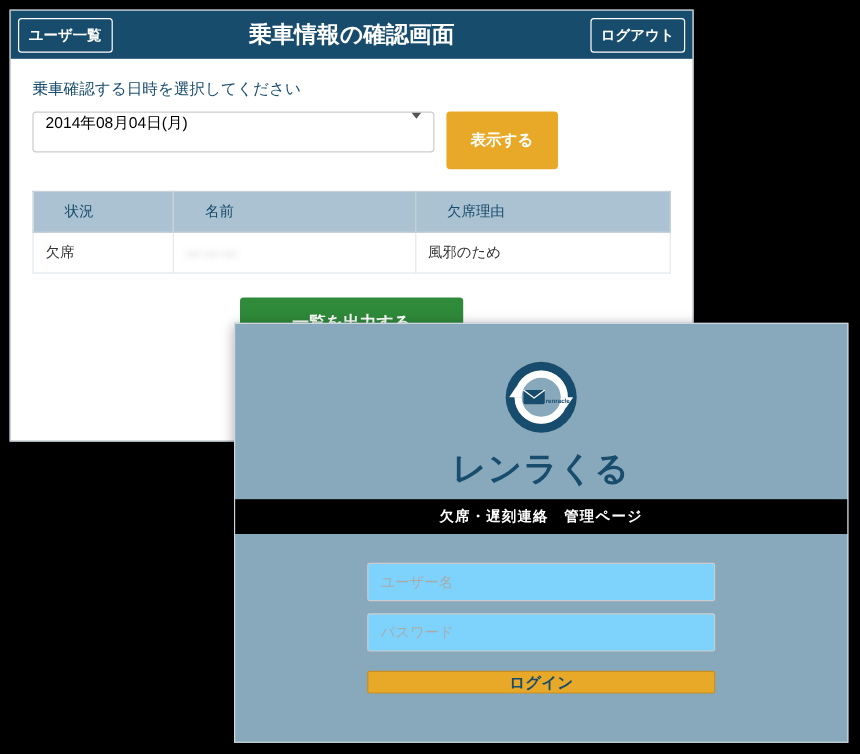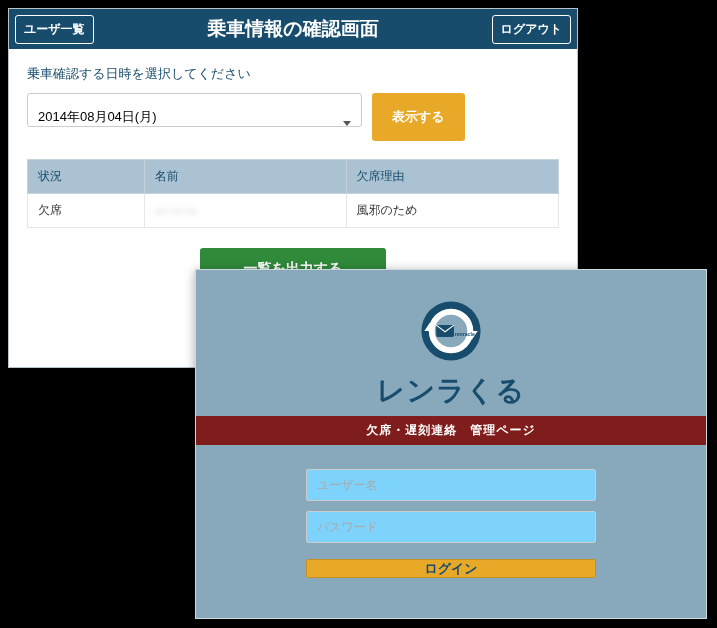--- a/index.html
+++ b/index.html
@@ -65,21 +65,21 @@
     display: flex;
     gap: 10px;
     margin-bottom: 18px;
   }
   .date-select {
     flex: 0 0 335px;
     height: 34px;
     border: 1px solid #ccc;
     border-radius: 3px;
     display: flex;
-    align-items: flex-end;
+    align-items: flex-start;
     justify-content: space-between;
     padding: 0 10px;
     font-size: 13px;
     cursor: pointer;
     background: #fff;
   }
   .caret {
     width: 0; height: 0;
     border-left: 4px solid transparent;
     border-right: 4px solid transparent;
@@ -102,21 +102,21 @@
     border-collapse: collapse;
     border: 1px solid #c6d2da;
     font-size: 12px;
     margin-bottom: 20px;
   }
   table.grid th {
     background: #aac2d2;
     color: #184c6c;
     text-align: left;
     font-weight: normal;
-    padding: 8px 10px;
+    padding: 8px 26px;
     border: 1px solid #c6d2da;
   }
   table.grid td {
     padding: 8px 10px;
     border: 1px solid #e2e8ec;
     color: #333;
   }
   .blurred {
     filter: blur(3px);
     color: #999;
@@ -159,21 +159,21 @@
   .logo-svg { width: 74px; height: 74px; }
   .logo-text {
     color: #184c6c;
     font-size: 28px;
     font-weight: bold;
     margin-top: 4px;
     letter-spacing: 1px;
   }
   .subbar {
     width: 100%;
-    background: #7f1d1d;
+    background: #000000;
     color: #fff;
     text-align: center;
     font-size: 12px;
     padding: 6px 0;
     margin-top: 6px;
     font-weight: bold;
     letter-spacing: 1px;
     font-family: Liberation Mono, monospace;
   }
   .login-form {

